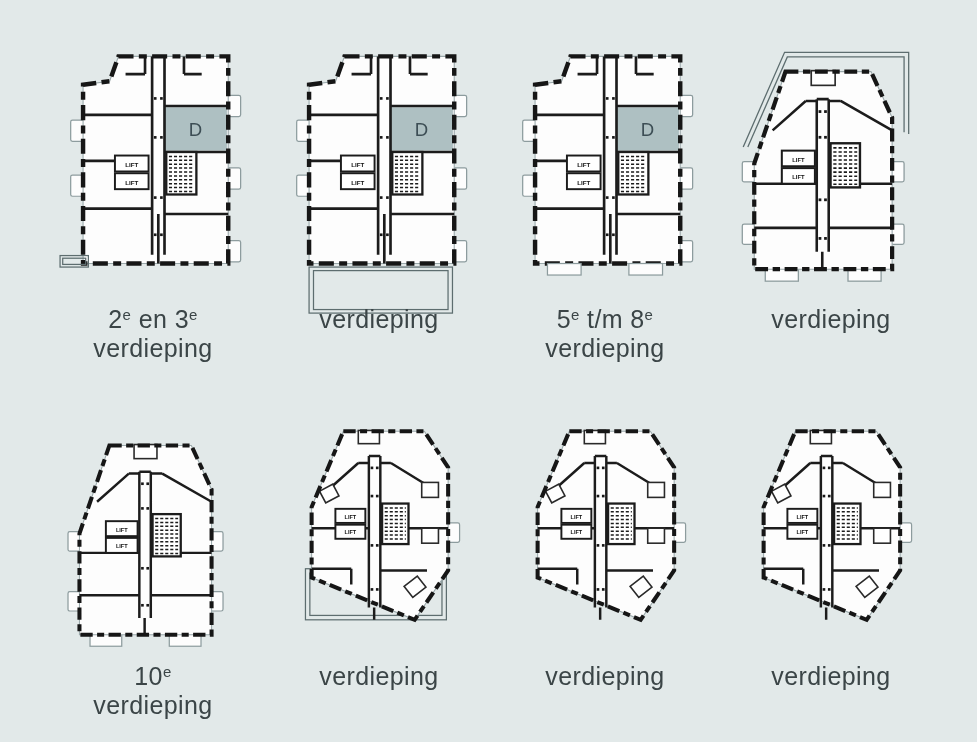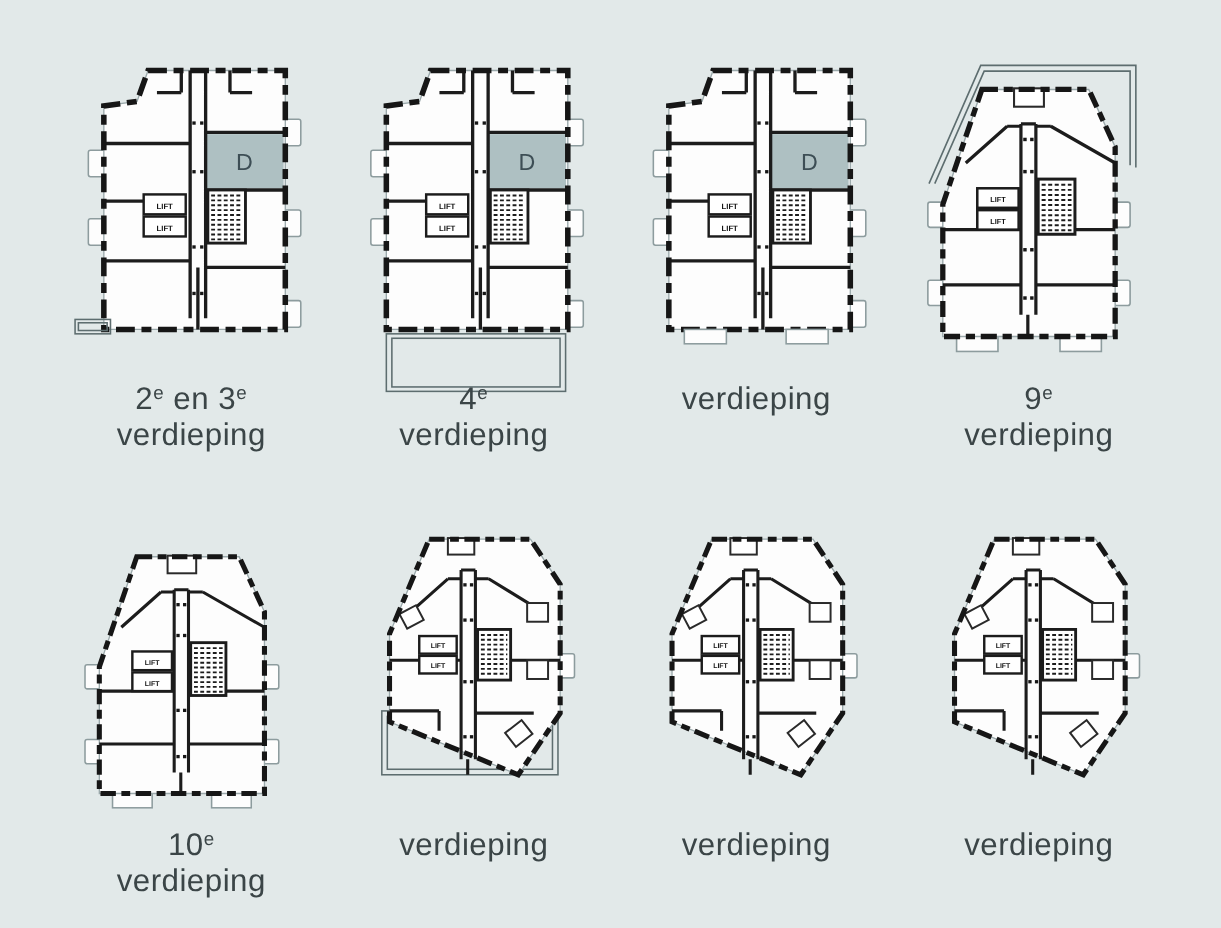--- a/index.html
+++ b/index.html
@@ -201,48 +201,47 @@
 
   <div class="plan-cell row1">
     <svg class="plan-svg" viewBox="0 0 210 270">
       <use href="#towerA" xlink:href="#towerA"></use>
       <g>
         <rect class="terrace" x="26" y="252" width="162" height="52"></rect>
         <rect class="terrace" x="31" y="256" width="152" height="44"></rect>
       </g>
     </svg>
     <div class="caption">
-      <div>4<sup>e</sup></div>
       <div>verdieping</div>
     </div>
   </div>
 
   <div class="plan-cell row1">
     <svg class="plan-svg" viewBox="0 0 210 270">
       <use href="#towerA" xlink:href="#towerA"></use>
       <g>
         <rect class="balcony" x="40" y="248" width="38" height="13"></rect>
         <rect class="balcony" x="132" y="248" width="38" height="13"></rect>
       </g>
     </svg>
     <div class="caption">
+      <div>5<sup>e</sup> t/m 8<sup>e</sup></div>
       <div>verdieping</div>
     </div>
   </div>
 
   <div class="plan-cell row1">
     <svg class="plan-svg" viewBox="0 0 195 260">
       <g>
         <path class="terrace" d="M2,112 L47,9 H182 V98"></path>
         <path class="terrace" d="M7,112 L50,14 H177 V96"></path>
       </g>
       <use href="#trapB" xlink:href="#trapB"></use>
     </svg>
     <div class="caption">
-      <div>9<sup>e</sup></div>
       <div>verdieping</div>
     </div>
   </div>
 
   <div class="plan-cell row2">
     <svg class="plan-svg" viewBox="0 0 195 260">
       <use href="#trapB" xlink:href="#trapB"></use>
     </svg>
     <div class="caption">
       <div>10<sup>e</sup></div>

